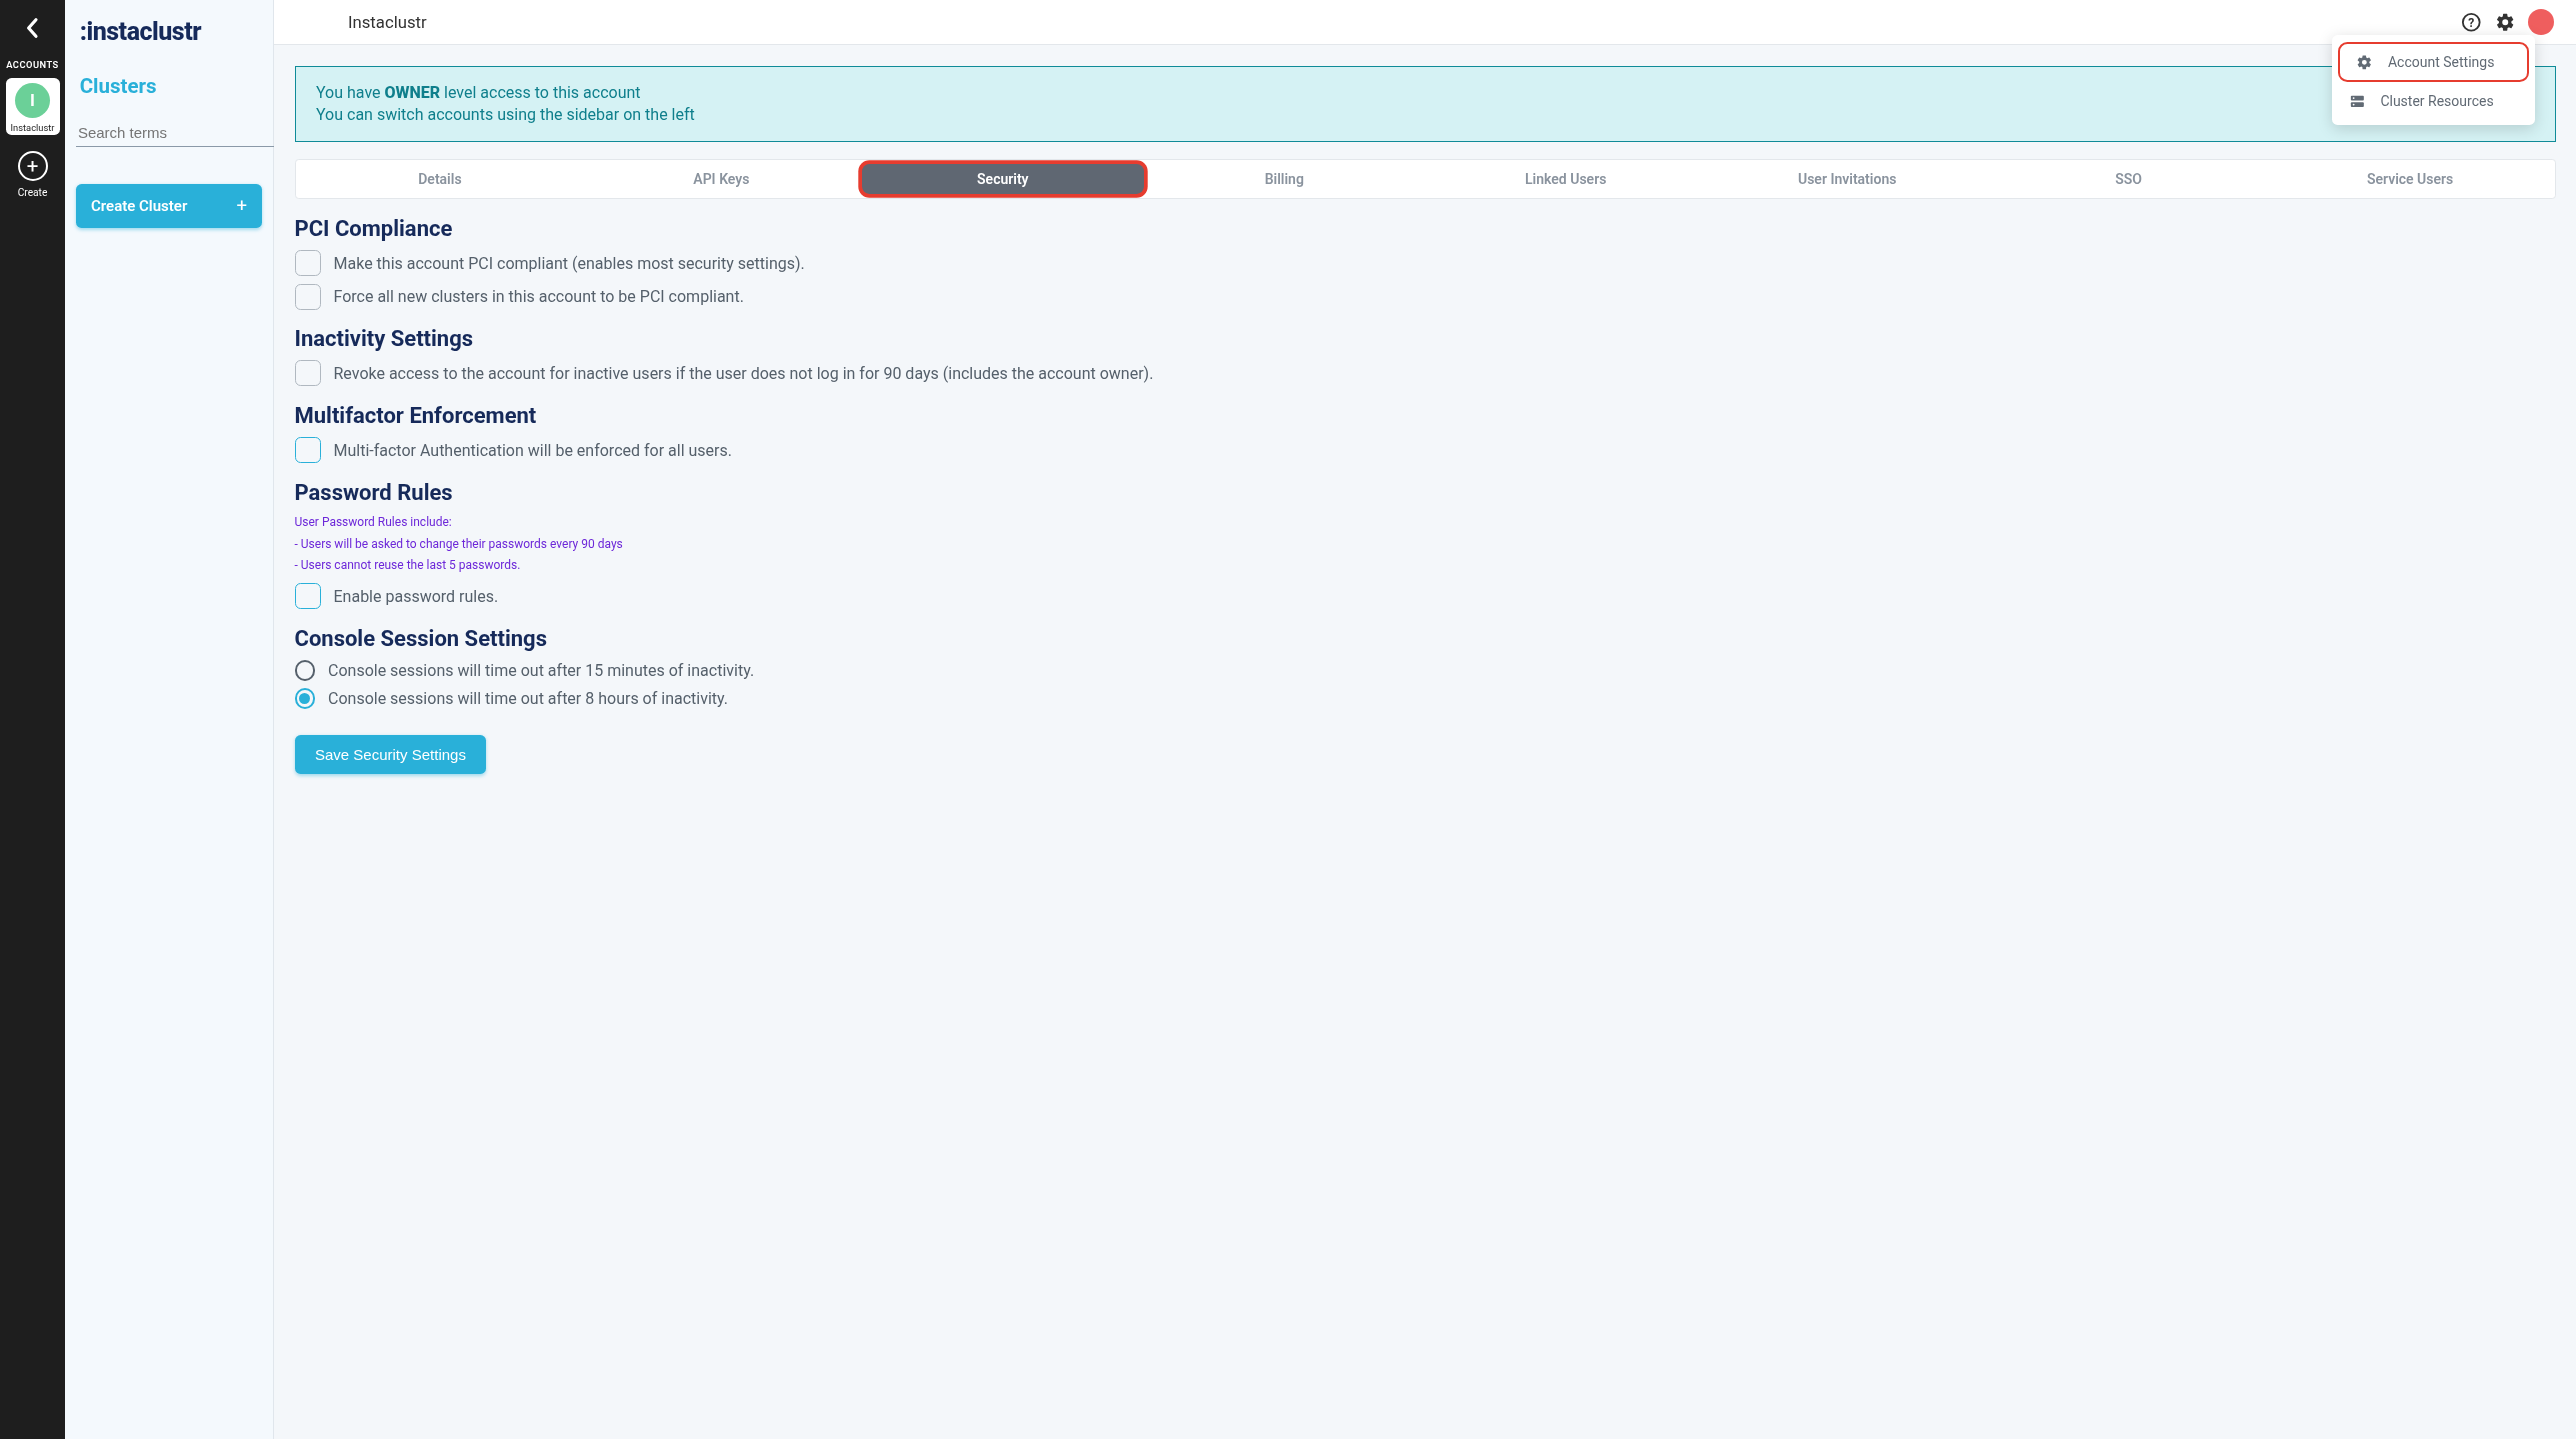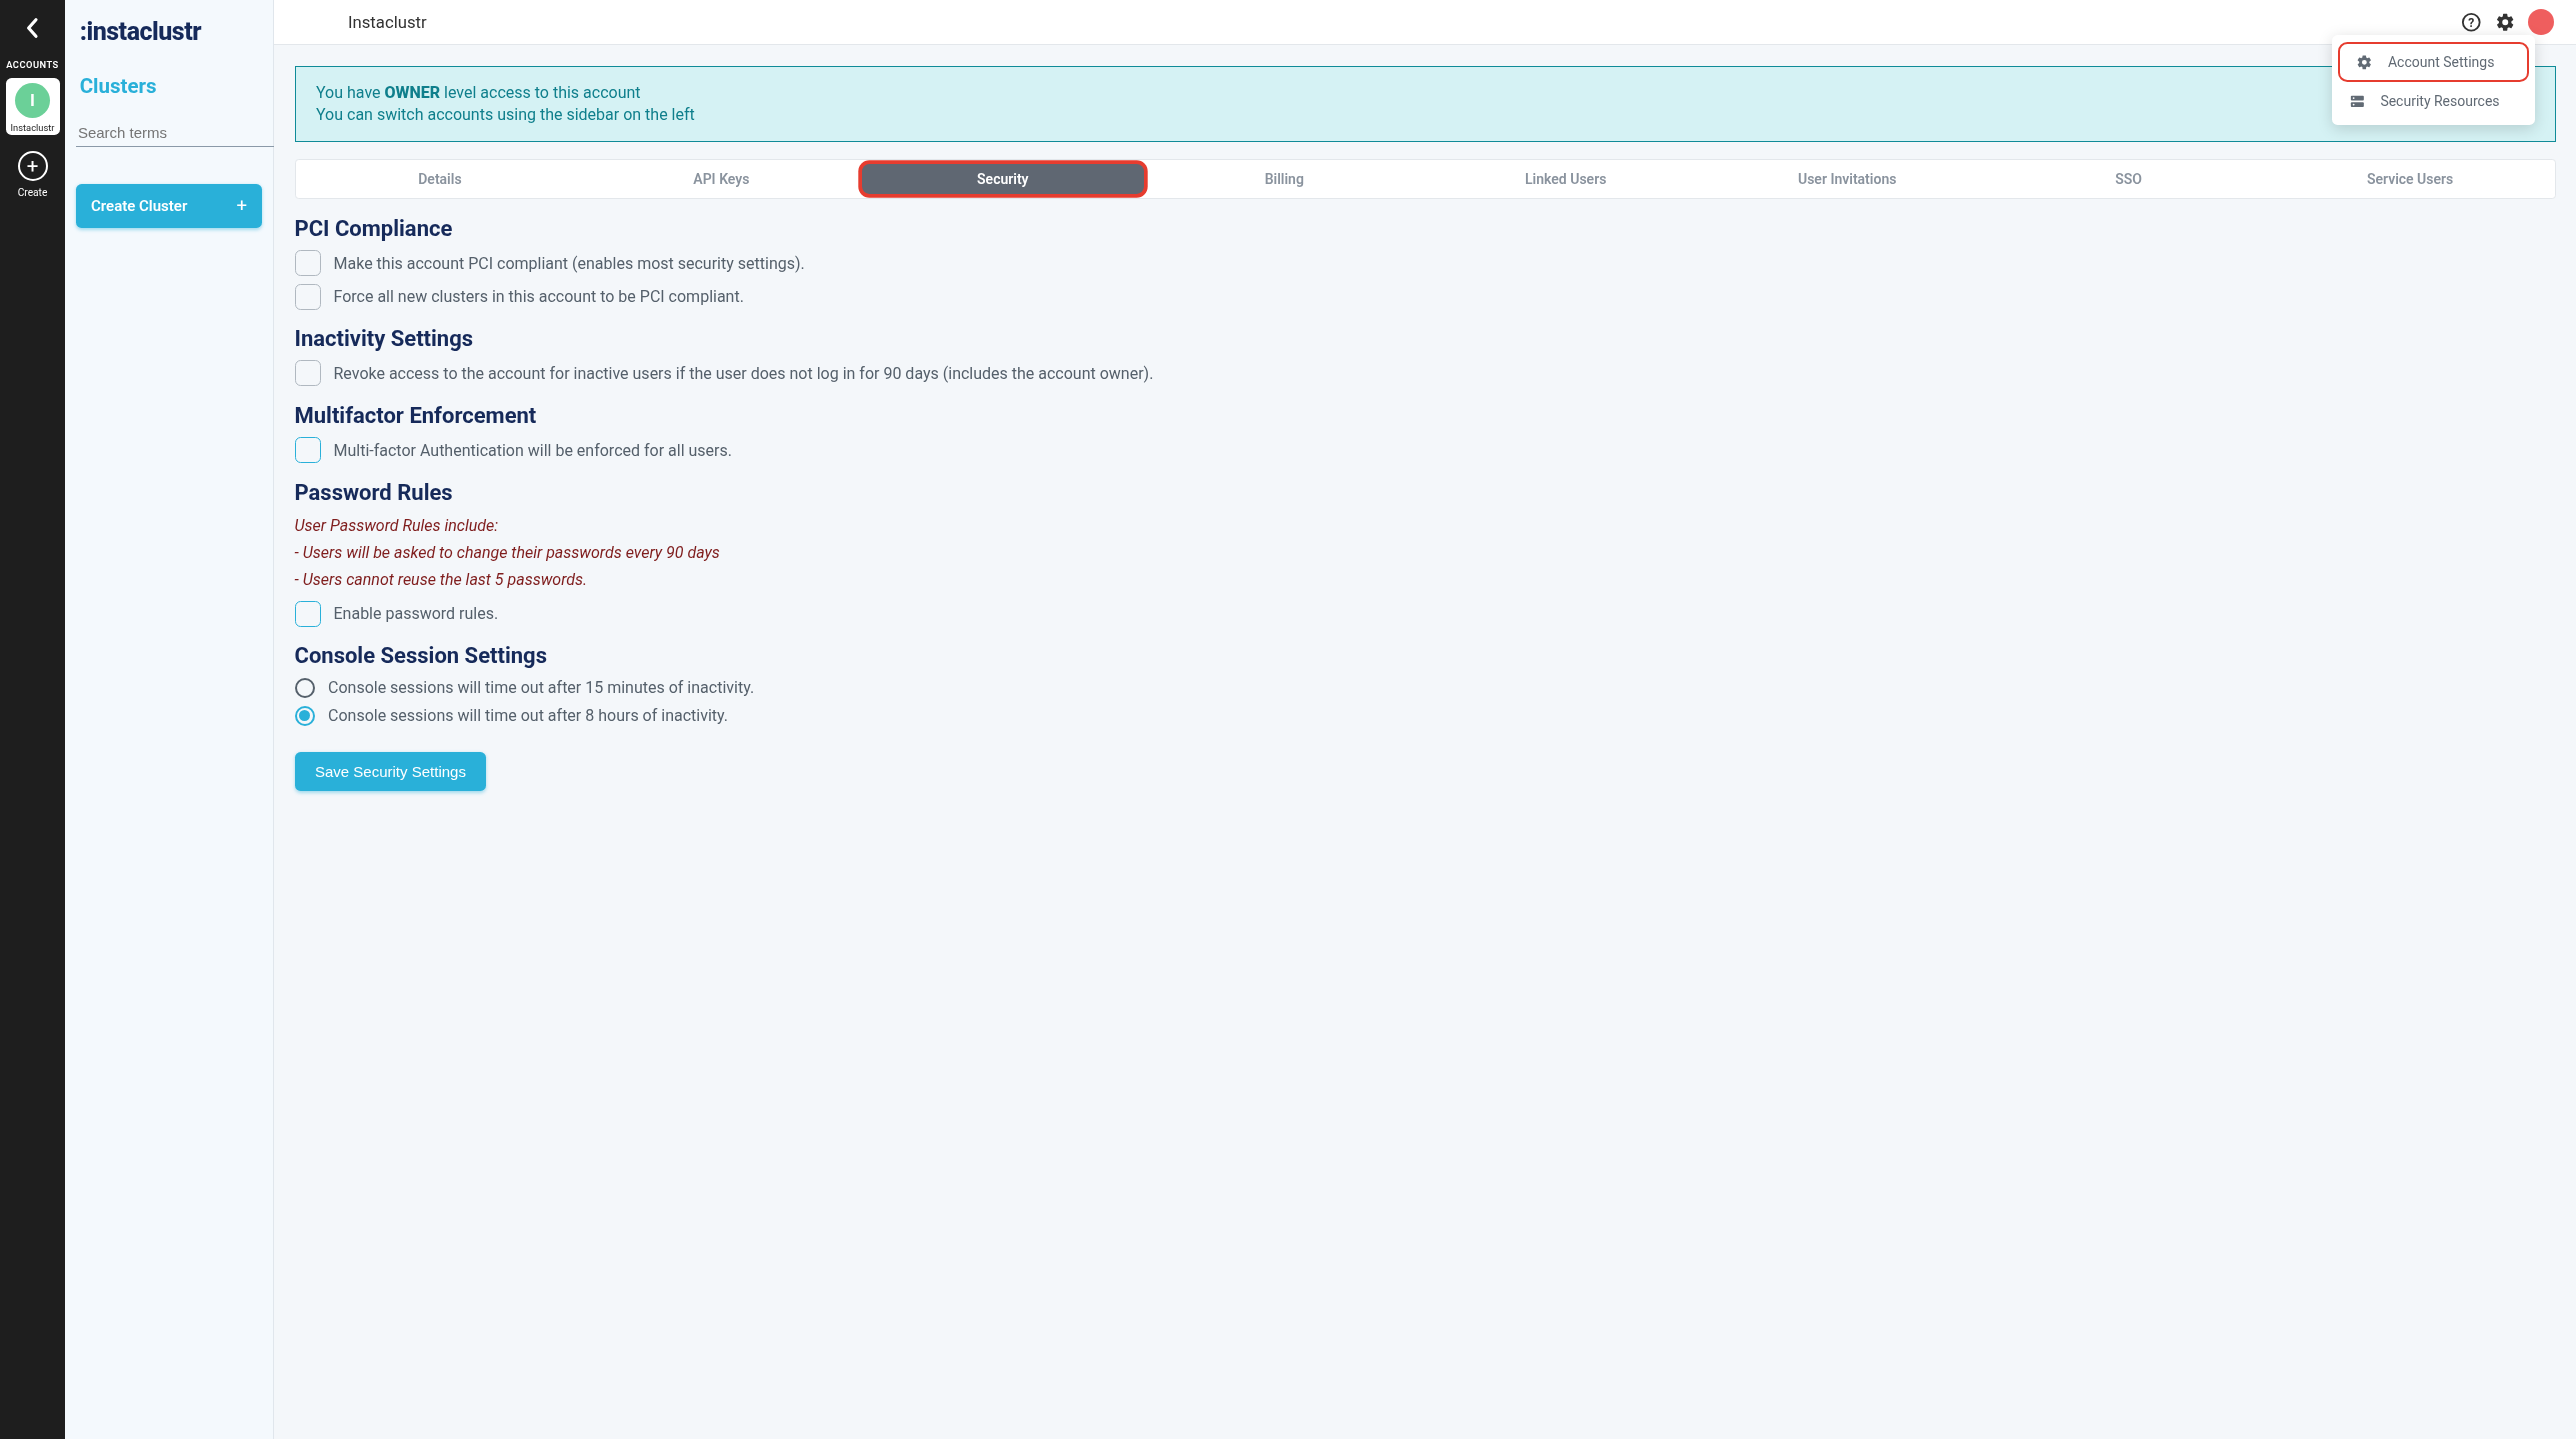--- a/index.html
+++ b/index.html
@@ -187,21 +187,21 @@
     margin: 7.4px 0;
   }
   .checkbox {
     width: 26px; height: 26px;
     border: 1.9px solid #b0b8c0;
     border-radius: 5.6px;
     cursor: pointer; flex-shrink: 0;
   }
   .checkbox.teal { border-color: #29b0d9; }
   .check-label { font-size: 16px; color: #55606b; }
-  .rules-intro { font-size: 16px; color: #7f1d1d; margin: 3.7px 0 1.9px 0; line-height: 1.45; font-style: italic; }
+  .rules-intro { font-size: 12px; color: #6d28d9; margin: 3.7px 0 1.9px 0; line-height: 1.45; }
 
   .radio-row {
     display: flex; align-items: center; gap: 13px;
     margin: 7.4px 0;
   }
   .radio {
     width: 20.5px; height: 20.5px;
     border: 2.3px solid #55606b;
     border-radius: 50%;
     cursor: pointer; flex-shrink: 0;
@@ -292,21 +292,21 @@
     </div>
     <div class="dropdown-item">
       <span class="dd-icon">
         <svg width="16.7" height="16.7" viewBox="0 0 18 18">
             <rect x="2" y="3" width="14" height="5" rx="1" fill="#616a74"></rect>
             <rect x="2" y="10" width="14" height="5" rx="1" fill="#616a74"></rect>
             <circle cx="5" cy="5.5" r="1" fill="#fff"></circle>
             <circle cx="5" cy="12.5" r="1" fill="#fff"></circle>
           </svg>
       </span>
-      <span>Security Resources</span>
+      <span>Cluster Resources</span>
     </div>
   </div>
 
   <div class="content">
 
     
     <div class="banner">
       <div>
         <span>You have </span><strong>OWNER</strong><span> level access to this account</span>
       </div>

